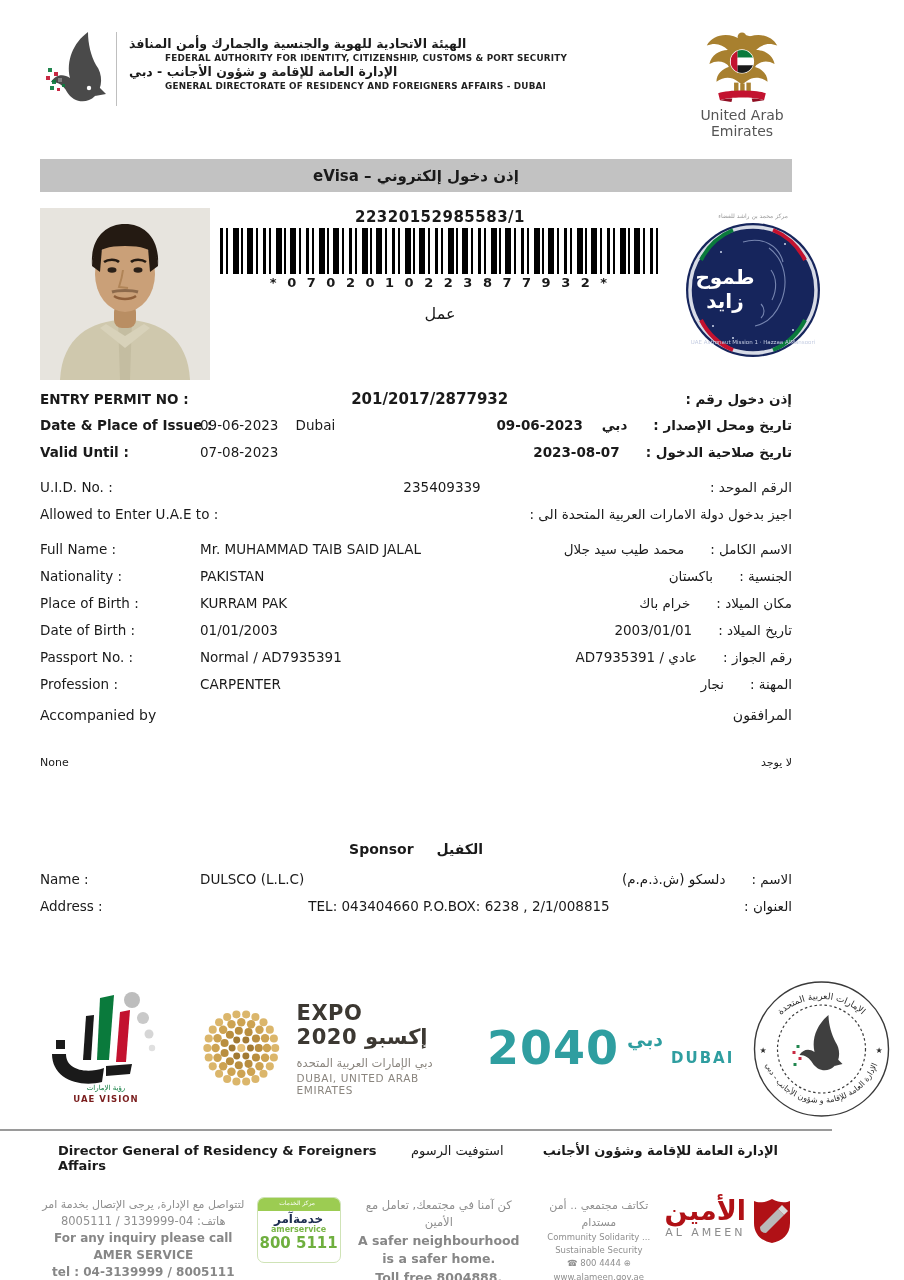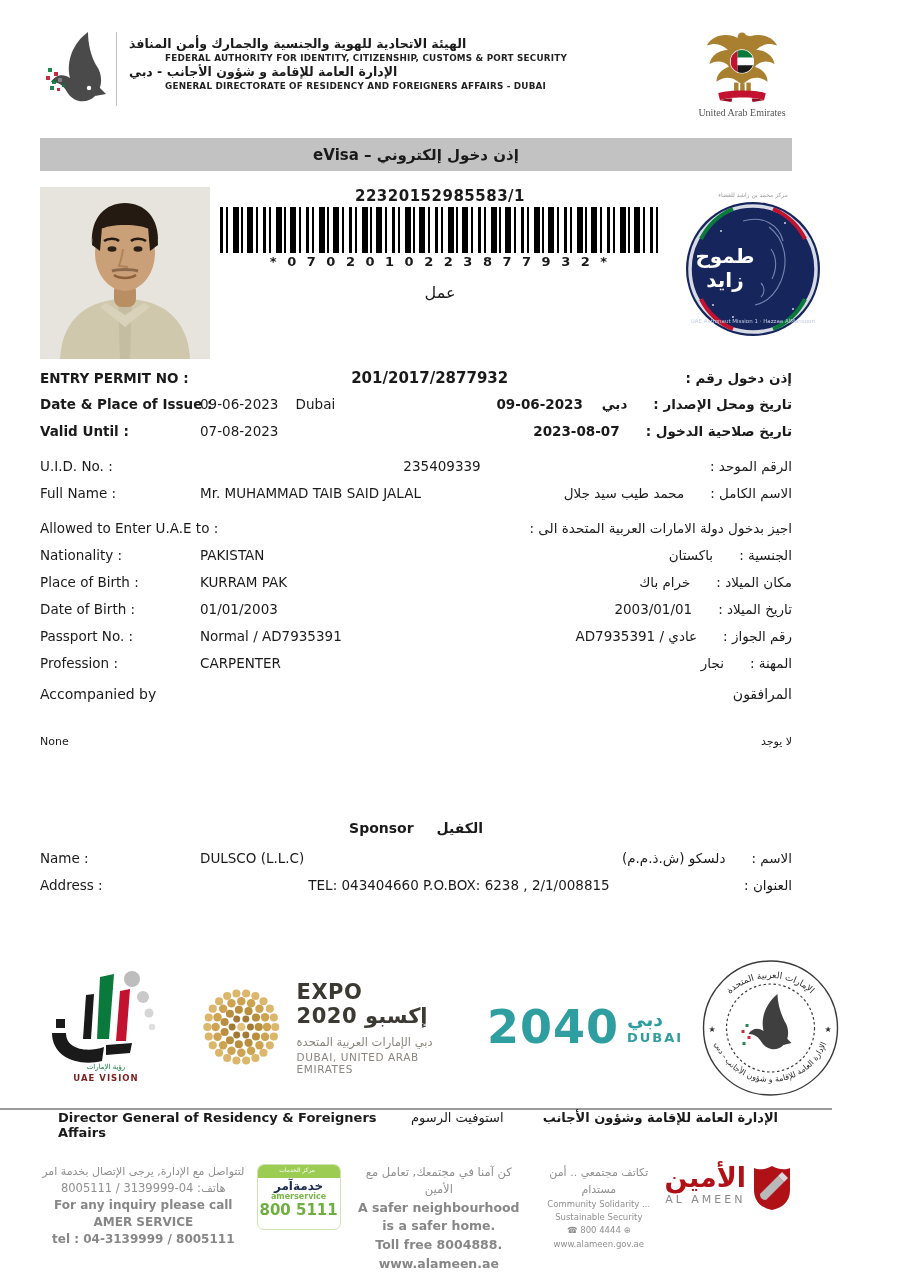--- a/index.html
+++ b/index.html
@@ -9,21 +9,21 @@
 
   
   .header { display:flex; align-items:flex-start; }
   .falcon-wrap { width:70px; height:86px; }
   .hdr-divider { width:1px; background:#bfbfbf; height:74px; margin:4px 12px 0 6px; }
   .hdr-text { padding-top:8px; line-height:1.32; }
   .hdr-ar { font-size:12.5px; font-weight:bold; direction:rtl; text-align:left; }
   .hdr-en { font-size:8.8px; font-weight:bold; color:#222; letter-spacing:.2px;margin-left:36px; }
   .hdr-spacer { flex:1; }
   .emblem-wrap { width:96px; text-align:center; margin-right:2px; }
-  .emblem-caption { font-size:10px; color:#555; margin-top:1px;font-family:Liberation Serif, serif; }
+  .emblem-caption { font-size:14px; color:#555; margin-top:1px; }
 
   
   .titlebar { margin-top:20px; height:33px; background:#c2c2c2; display:flex; align-items:center; justify-content:center; }
   .titlebar span { font-size:15px; font-weight:bold; direction:rtl; }
 
   
   .mid { display:flex; margin-top:16px; }
   .photo-box { width:170px; height:172px; background:#e9e7e2; overflow:hidden; flex:none; }
   .mid-center { flex:1; text-align:center; padding:0 10px; }
   .barcode-number { font-size:15px; font-weight:bold; letter-spacing:.5px; }
@@ -63,26 +63,26 @@
   .expo-wrap { display:flex; align-items:center; margin-left:28px; }
   .expo-text { margin-left:14px; }
   .expo-line1 { font-size:21px; font-weight:bold; color:#3c3832; letter-spacing:.5px; }
   .expo-line1 .expo-ar { margin-left:8px; }
   .expo-line2 { font-size:11.5px; color:#8a857e; direction:rtl; text-align:left; margin-top:7px; letter-spacing:1px; }
   .expo-line3 { font-size:10.5px; color:#8a857e; letter-spacing:.6px; margin-top:2px; }
   .d2040-wrap { display:flex; align-items:center; margin-left:34px; }
   .d2040-num { font-size:46px; font-weight:bold; color:#2f9ea0; letter-spacing:1px; font-family:"DejaVu Sans", sans-serif; }
   .d2040-side { margin-left:8px; line-height:1; }
   .d2040-ar { font-size:19px; color:#2f9ea0; font-weight:bold; }
-  .d2040-en { font-size:13px; color:#2f9ea0; font-weight:bold; letter-spacing:2px; margin-top:2px; }
+  .d2040-en { font-size:15px; color:#2f9ea0; font-weight:bold; letter-spacing:2px; margin-top:2px;margin-left:44px; }
   .stamp-wrap { margin-left:auto; width:175px; height:150px; }
 
   
   .rule { margin:10px -40px 0 -40px; border-top:2px solid #9a9a9a; }
-  .sig-row { display:flex; font-size:13px; align-items:baseline; }
+  .sig-row { display:flex; margin-top:12px; font-size:13px; align-items:baseline; }
   .sig-left { width:46%; font-weight:bold; padding-left:18px; }
   .sig-center { width:19%; text-align:center; direction:rtl; }
   .sig-right { flex:1; text-align:center; direction:rtl; font-weight:bold; }
 
   
   .footer { margin-top:24px; display:flex; align-items:flex-start; color:#8f8f8f; }
   .amer-block { width:292px; text-align:center; line-height:1.45; }
   .amer-ar1 { font-size:11px; direction:rtl; }
   .amer-ar2 { font-size:11.5px; direction:rtl; }
   .amer-en1, .amer-en2 { font-size:12px; font-weight:bold; color:#878787; }
@@ -252,33 +252,33 @@
   </div>
       <div class="field-row center plain">
     <span class="f-en">U.I.D. No. :</span>
     <span class="f-val">235409339</span>
     <span class="f-right">
       <span class="f-ar">الرقم الموحد :</span>
       <span class="f-arval"></span>
     </span>
   </div>
       <div class="field-row">
+    <span class="f-en">Allowed to Enter U.A.E to :</span>
+    <span class="f-val"></span>
+    <span class="f-right">
+      <span class="f-ar">اجيز بدخول دولة الامارات العربية المتحدة الى :</span>
+      <span class="f-arval"></span>
+    </span>
+  </div>
+      <div class="field-row">
     <span class="f-en">Full Name :</span>
     <span class="f-val">Mr. MUHAMMAD TAIB SAID JALAL</span>
     <span class="f-right">
       <span class="f-ar">الاسم الكامل :</span>
       <span class="f-arval">محمد طيب سيد جلال</span>
-    </span>
-  </div>
-      <div class="field-row">
-    <span class="f-en">Allowed to Enter U.A.E to :</span>
-    <span class="f-val"></span>
-    <span class="f-right">
-      <span class="f-ar">اجيز بدخول دولة الامارات العربية المتحدة الى :</span>
-      <span class="f-arval"></span>
     </span>
   </div>
       <div class="field-row">
     <span class="f-en">Nationality :</span>
     <span class="f-val">PAKISTAN</span>
     <span class="f-right">
       <span class="f-ar">الجنسية :</span>
       <span class="f-arval">باكستان</span>
     </span>
   </div>

